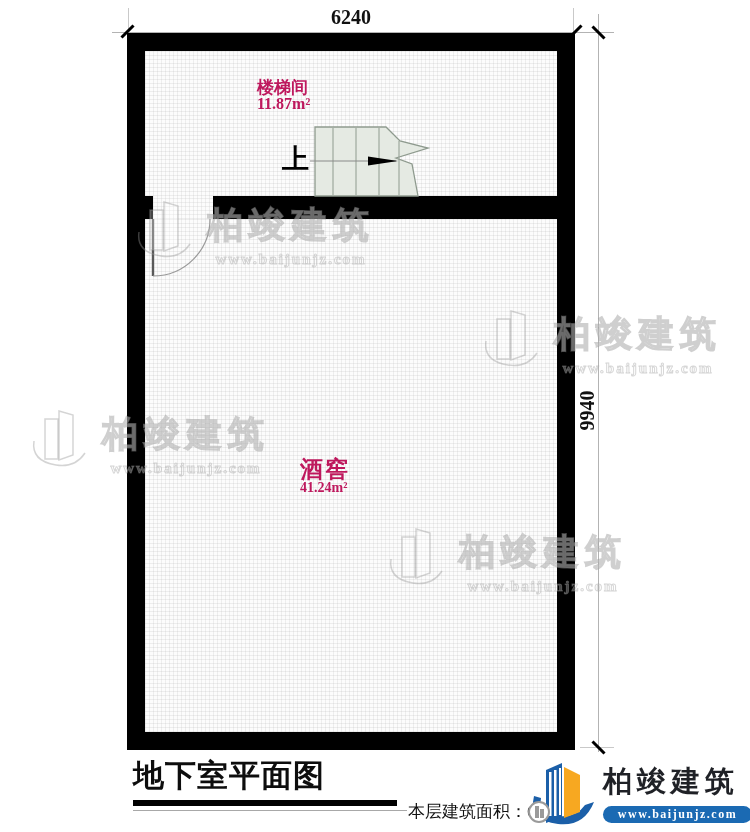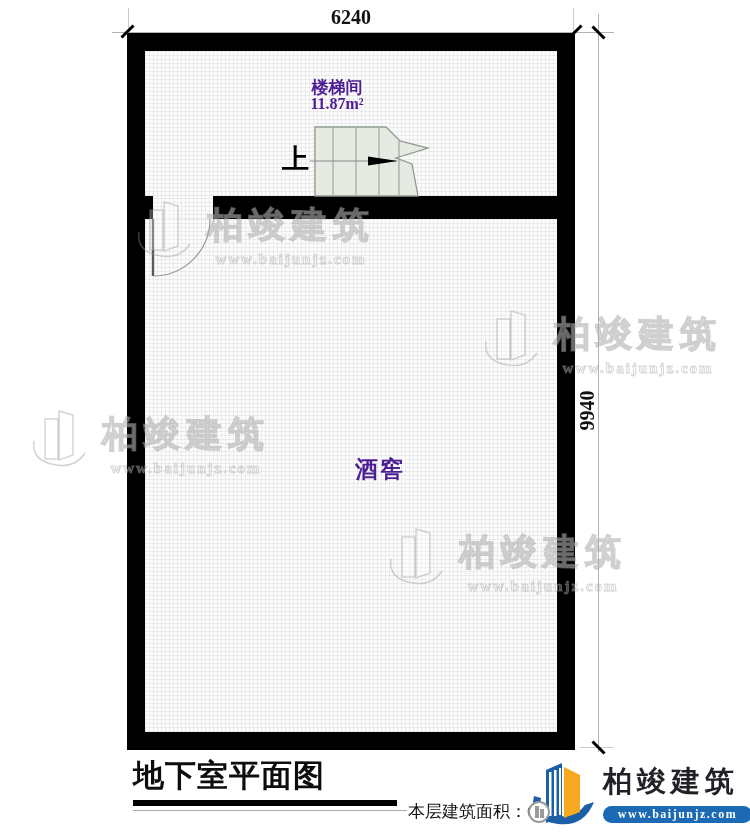--- a/index.html
+++ b/index.html
@@ -31,21 +31,21 @@
   .tick-ne{transform:rotate(-45deg);}
   .tick-nw{transform:rotate(45deg);}
   .t1{left:119px;top:30px;} .t2{left:567px;top:30px;}
   .t3{left:590px;top:31px;} .t4{left:590px;top:746px;}
   .dim-text{font-weight:bold;font-size:20px;color:#111;}
   .dim-top{left:127px;top:6px;width:448px;text-align:center;}
   .dim-right{left:572px;top:378px;width:30px;height:64px;display:flex;align-items:center;justify-content:center;}
   .dim-right span{transform:rotate(-90deg);white-space:nowrap;}
 
   
-  .lbl{text-align:center;font-weight:bold;color:#4c1d95;}
+  .lbl{text-align:left;font-weight:bold;color:#be185d;}
   .stairwell-name{left:257px;top:76px;width:160px;font-size:17px;}
   .stairwell-area{left:257px;top:95px;width:160px;font-size:16px;}
   .cellar-name{left:300px;top:454px;width:160px;font-size:23px;letter-spacing:2px;}
   .cellar-area{left:300px;top:480px;width:160px;font-size:14px;}
   .up-label{left:282px;top:141px;font-size:27px;font-weight:bold;color:#000;}
 
   
   .watermark{display:flex;align-items:flex-start;gap:4px;opacity:.9;}
   .wm1{left:133px;top:194px;} .wm2{left:480px;top:303px;}
   .wm3{left:28px;top:403px;}  .wm4{left:385px;top:521px;}
@@ -109,20 +109,21 @@
   <div class="abs tick tick-nw t3"></div>
   <div class="abs tick tick-nw t4"></div>
   <div class="abs dim-text dim-top">6240</div>
   <div class="abs dim-text dim-right">
     <span>9940</span>
   </div>
 
   <div class="abs lbl stairwell-name">楼梯间</div>
   <div class="abs lbl stairwell-area">11.87m²</div>
   <div class="abs lbl cellar-name">酒窖</div>
+  <div class="abs lbl cellar-area">41.24m²</div>
   <div class="abs up-label">上</div>
 
   <div class="abs watermark wm1">
     <svg width="70" height="70" viewBox="0 0 70 70">
       <g stroke="rgba(150,150,150,0.45)" fill="rgba(255,255,255,0.3)" stroke-width="1.5">
         <rect x="17" y="16" width="13" height="40"></rect>
         <path d="M31 8 L45 12 L45 52 L31 57 Z"></path>
         <path d="M6 38 Q3 58 28 62 Q47 65 57 50" fill="none"></path>
       </g>
     </svg>

